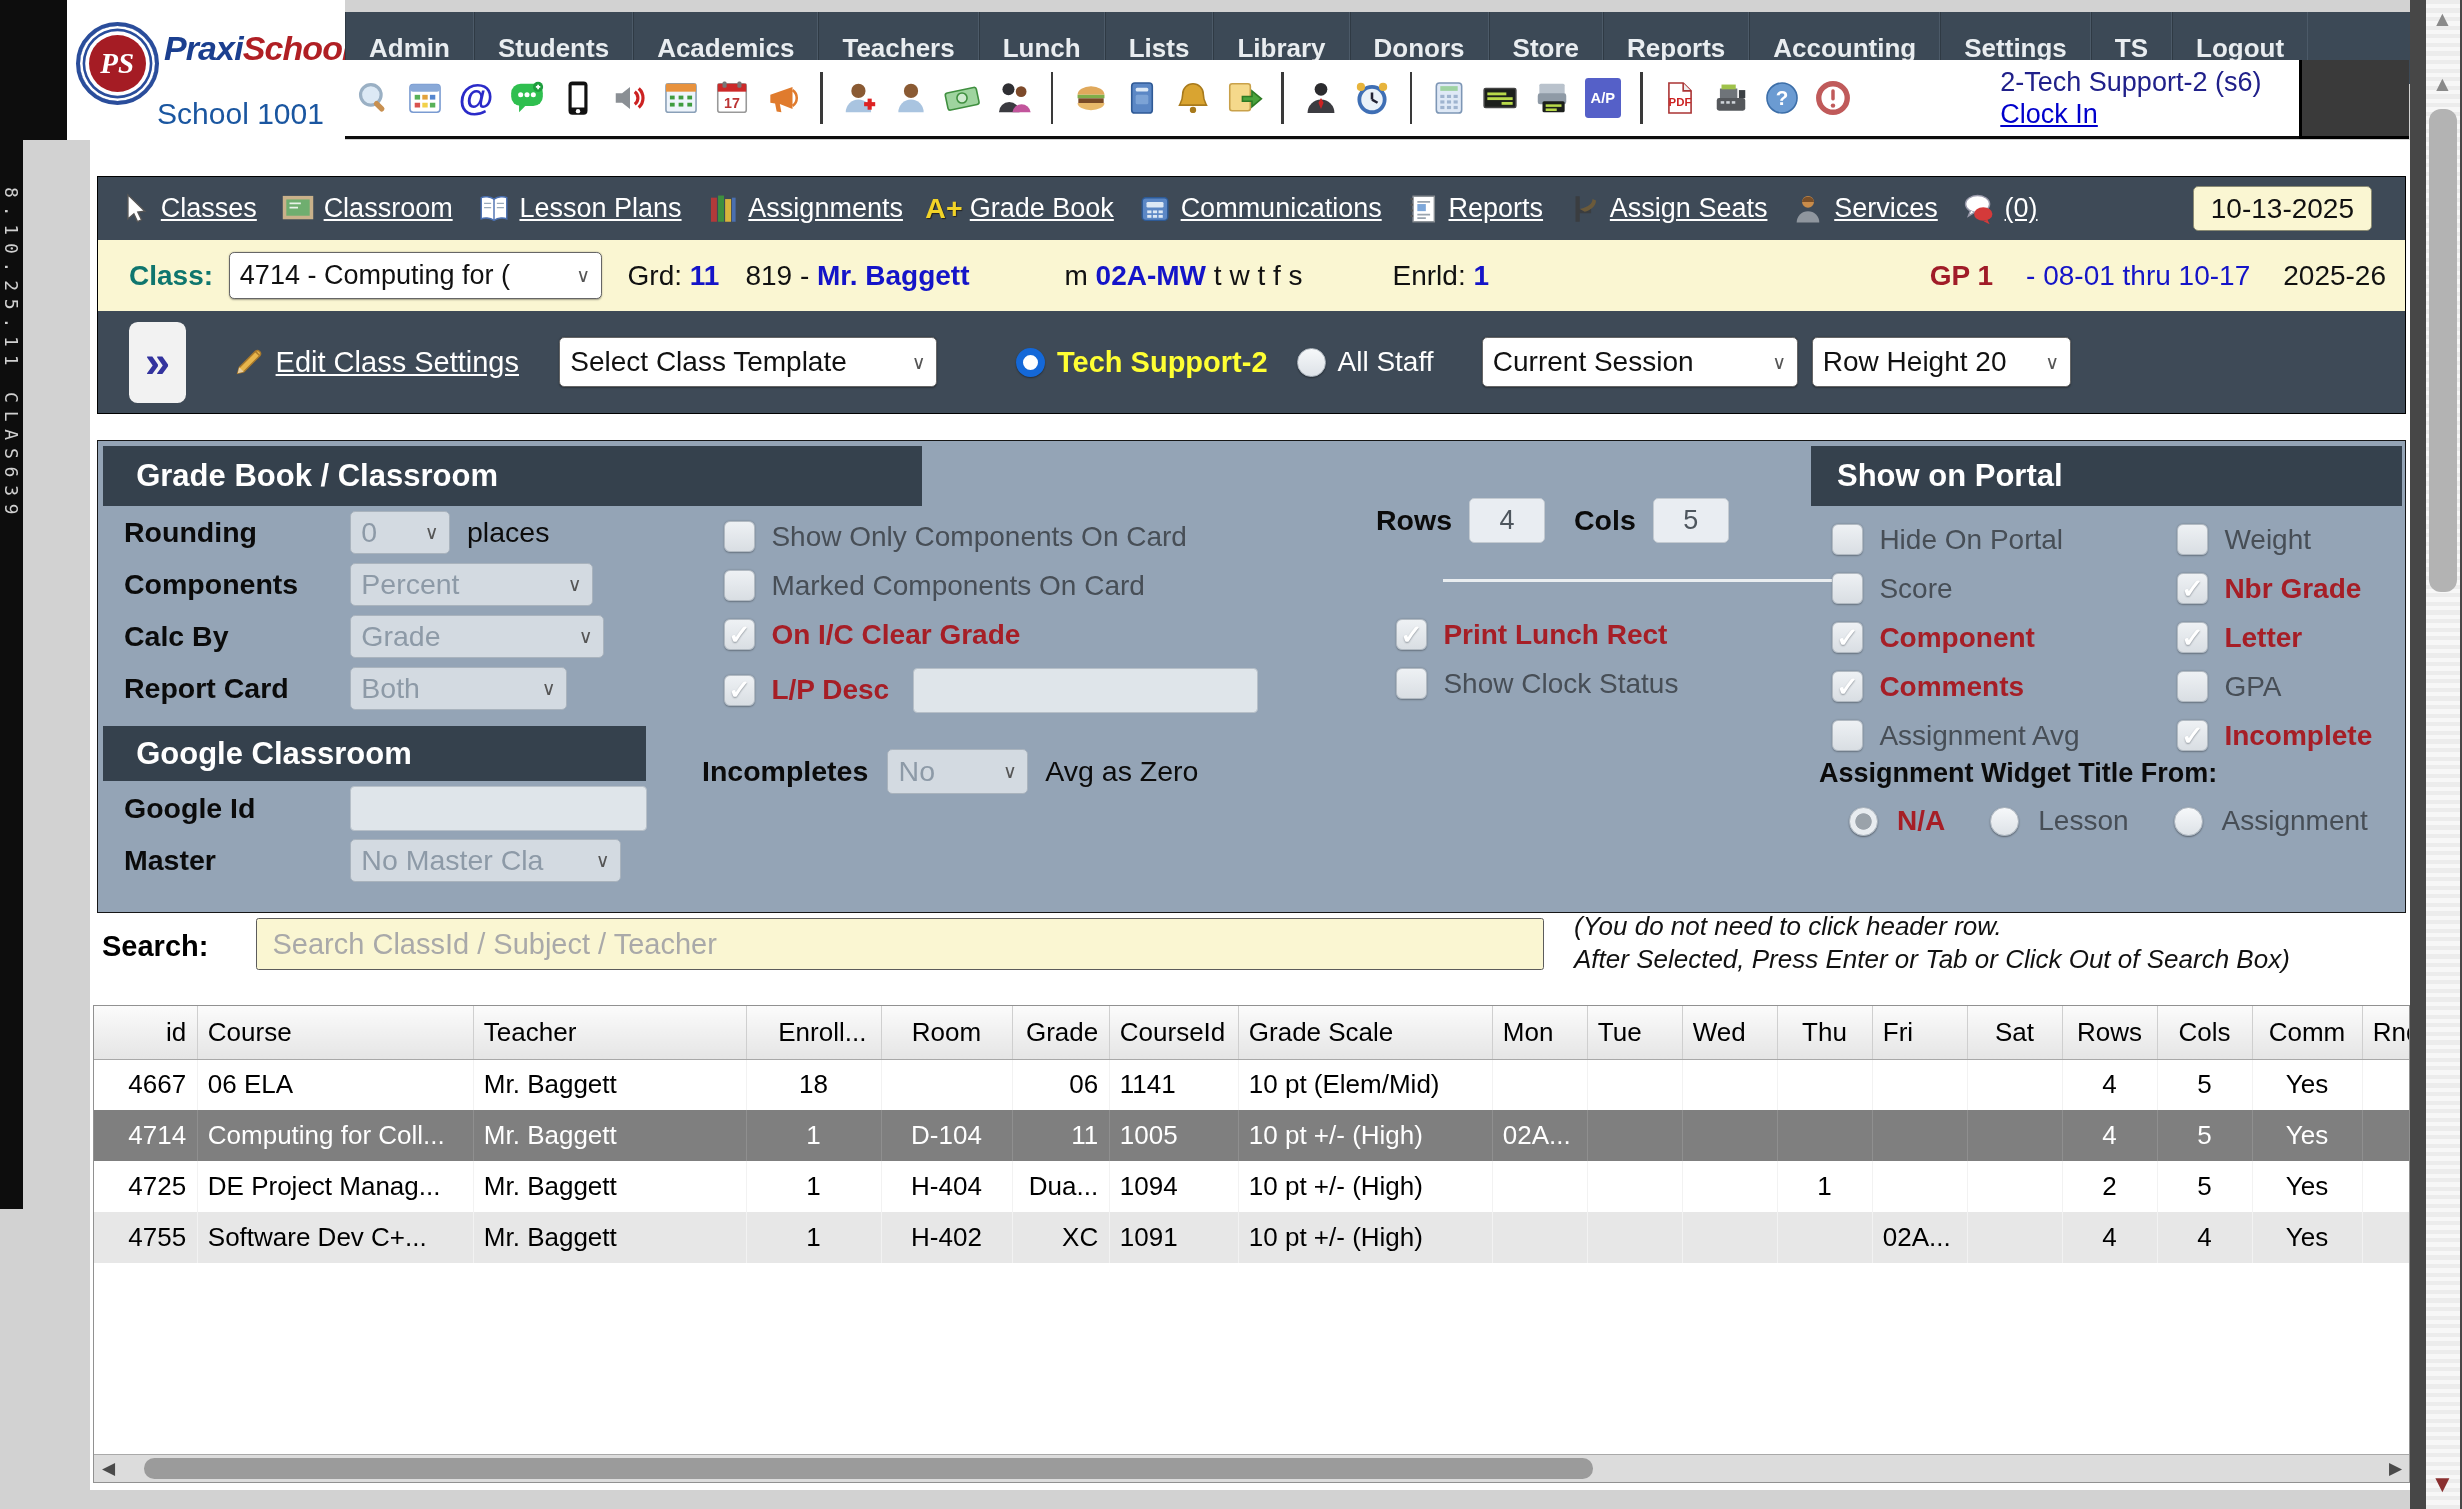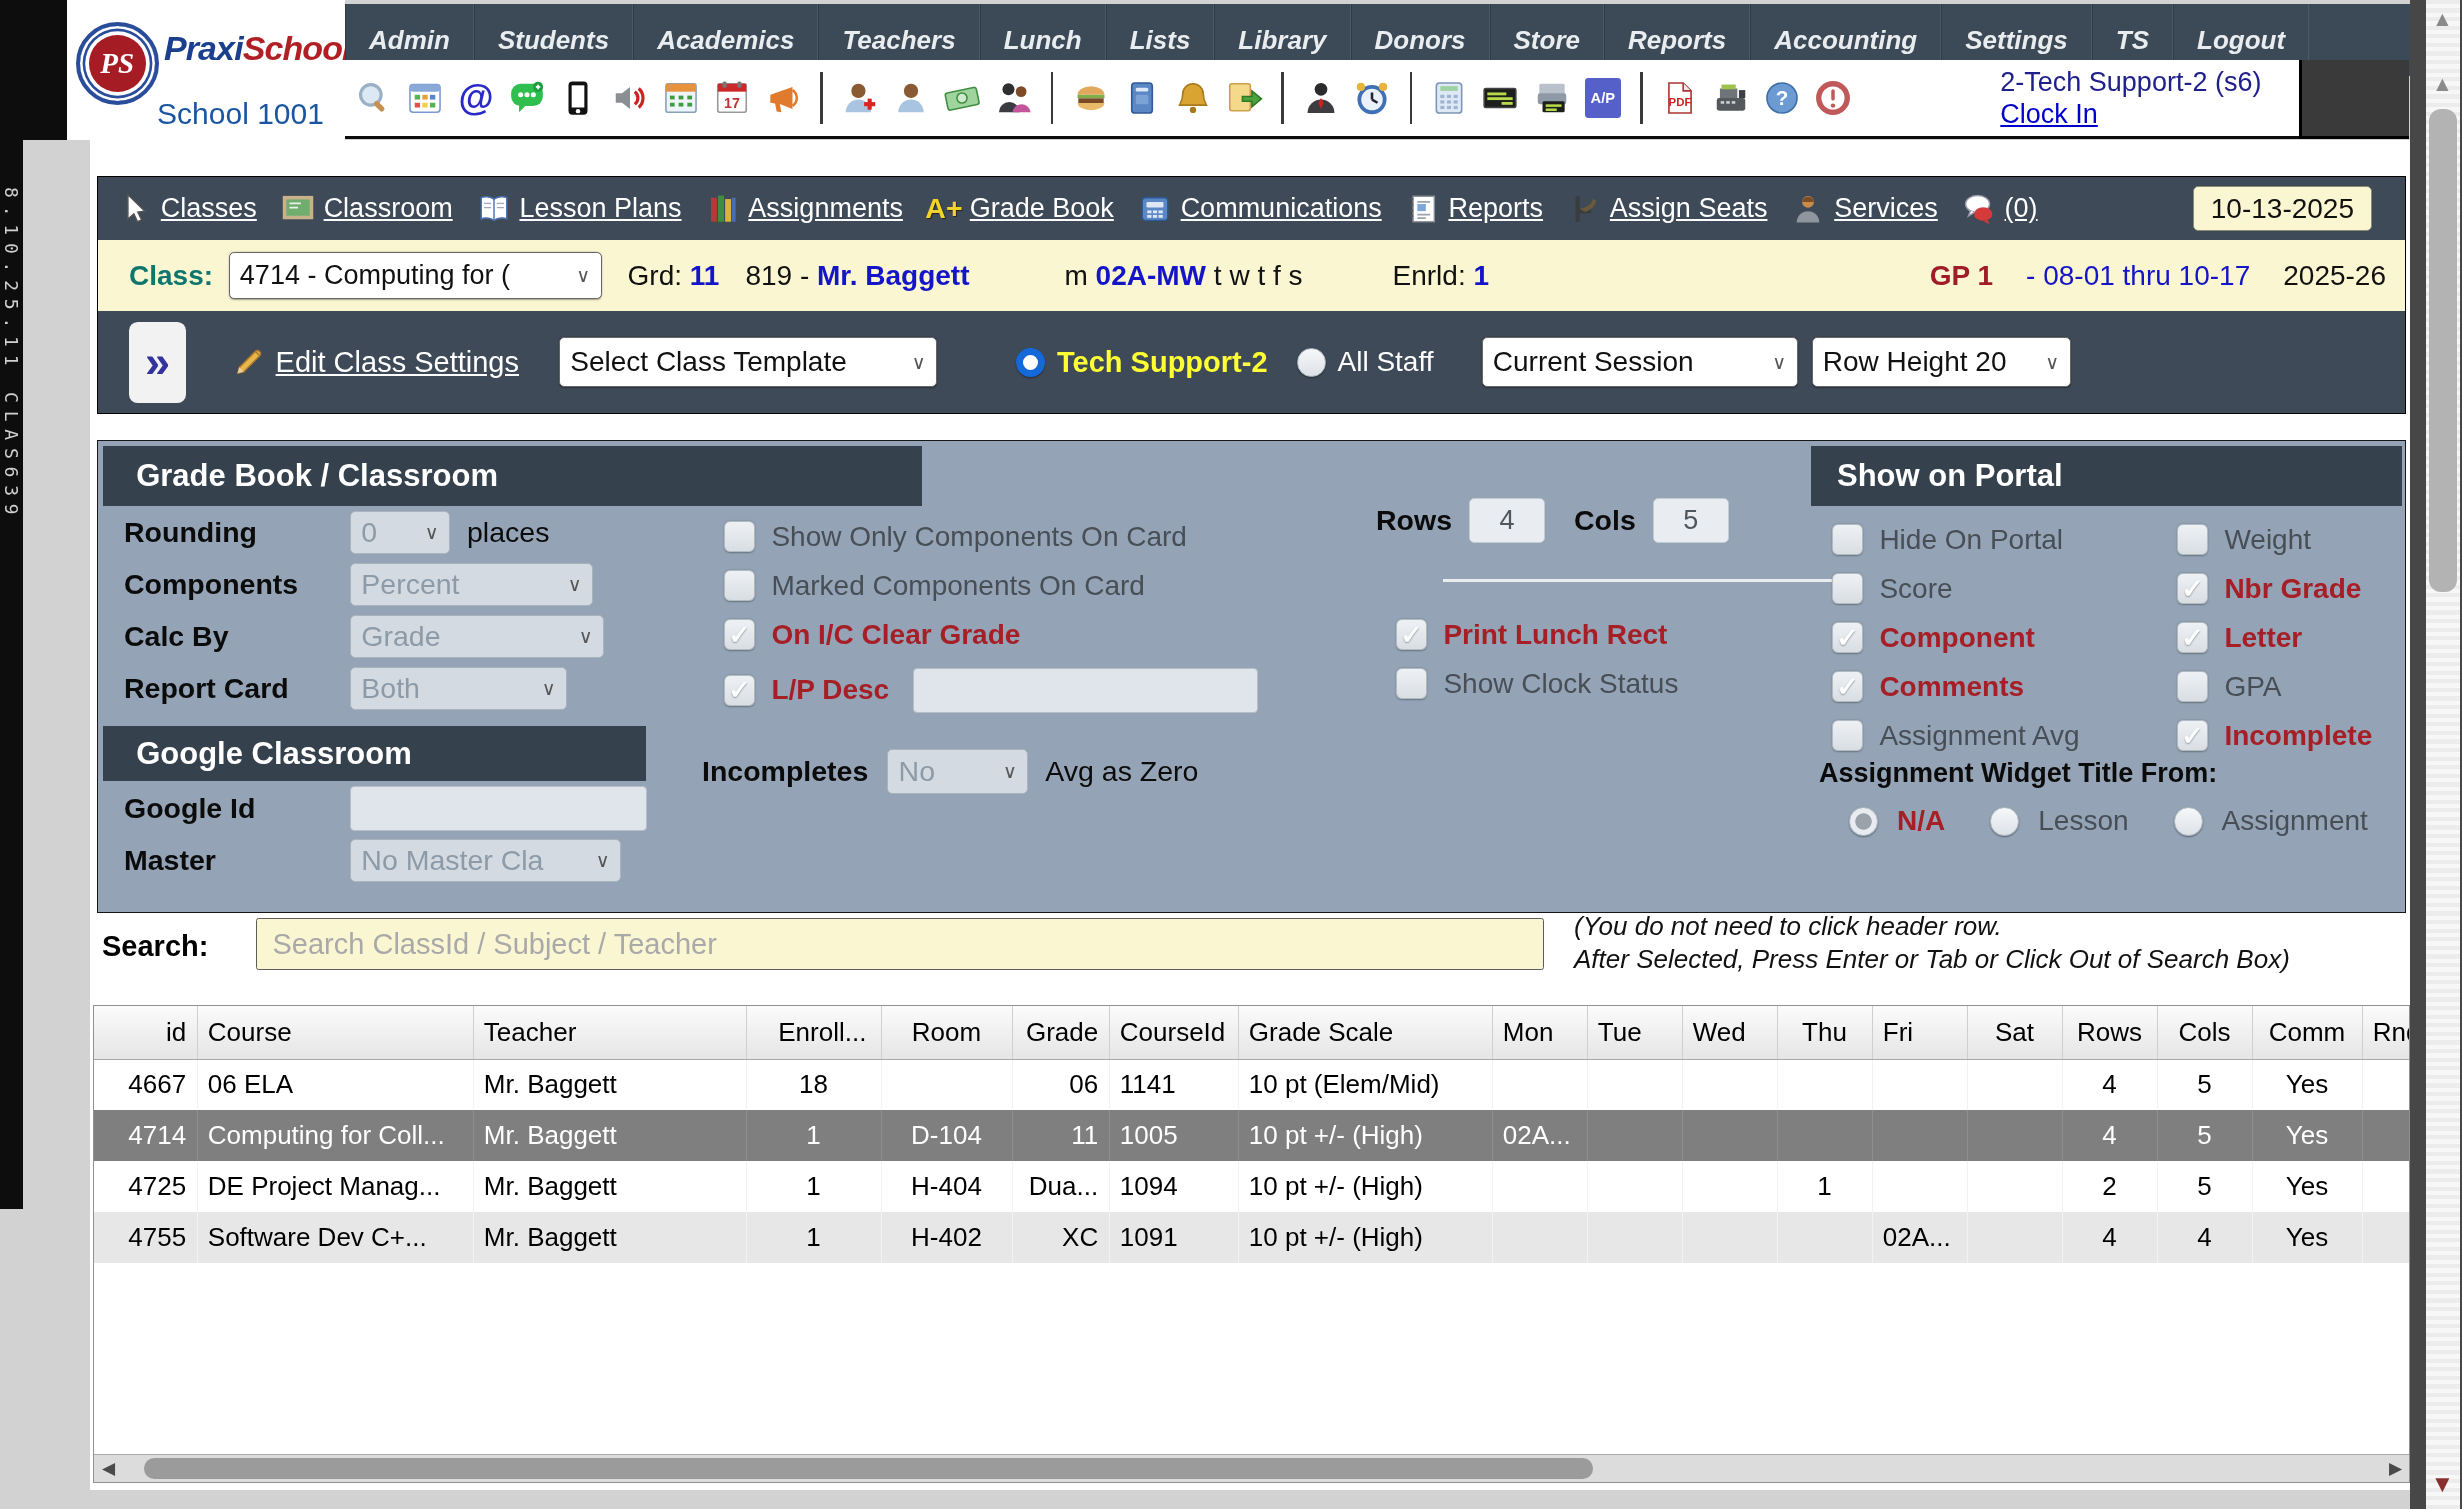--- a/index.html
+++ b/index.html
@@ -18,21 +18,21 @@
   #emblem { position:absolute; left:8.6px; top:22.4px; width:83px; height:83px; border:4.3px solid #2a4d9b;
     border-radius:50%; box-shadow:0 0 0 2.6px #fff inset, 0 0 0 5.2px #2a4d9b inset; display:flex; align-items:center; justify-content:center; }
   #emblem .core { width:57px; height:57px; border-radius:50%; background:#a51c24; color:#fff; display:flex;
     align-items:center; justify-content:center; font-family:"Liberation Serif", serif; font-style:italic; font-weight:bold; font-size:29px; }
   #brand { position:absolute; left:97px; top:29px; font-style:italic; font-weight:bold; font-size:34px; letter-spacing:-0.9px; white-space:nowrap; }
   #brand .b1 { color:#1b3f8f; } #brand .b2 { color:#b01f24; }
   #brand sup { font-size:11.2px; color:#888; }
   #school-name { position:absolute; left:69px; right:0; bottom:8.6px; text-align:center; color:#1a56a0; font-weight:normal; font-size:30px; }
 
   
-  #topnav { position:absolute; left:345px; top:4px; width:2065px; height:72px; background:#3c4956; display:flex;font-style:italic; }
+  #topnav { position:absolute; left:345px; top:12px; width:2065px; height:72px; background:#3c4956; display:flex; }
   .tnav-item { display:flex; align-items:center; padding:0 23px; color:#e9edf0; font-weight:bold; font-size:26px;
     border-right:0.9px solid #4c5a68; border-left:0.9px solid #2f3a44; cursor:pointer; white-space:nowrap; }
 
   
   #icon-strip { position:absolute; left:345px; top:60px; width:1954px; height:79px; background:#fff;
     border-bottom:3.4px solid #0d0d0d; display:flex; align-items:center; gap:11.2px; padding:0 8.6px; }
   .ticon { width:40px; height:40px; display:flex; align-items:center; justify-content:center; cursor:pointer; flex:none; }
   .ticon svg { width:38px; height:38px; }
   .isep { width:2.6px; height:52px; background:#3a3a3a; margin:0 6px; flex:none; }
   .at { color:#2a2ac8; font-weight:800; font-size:36px; }

